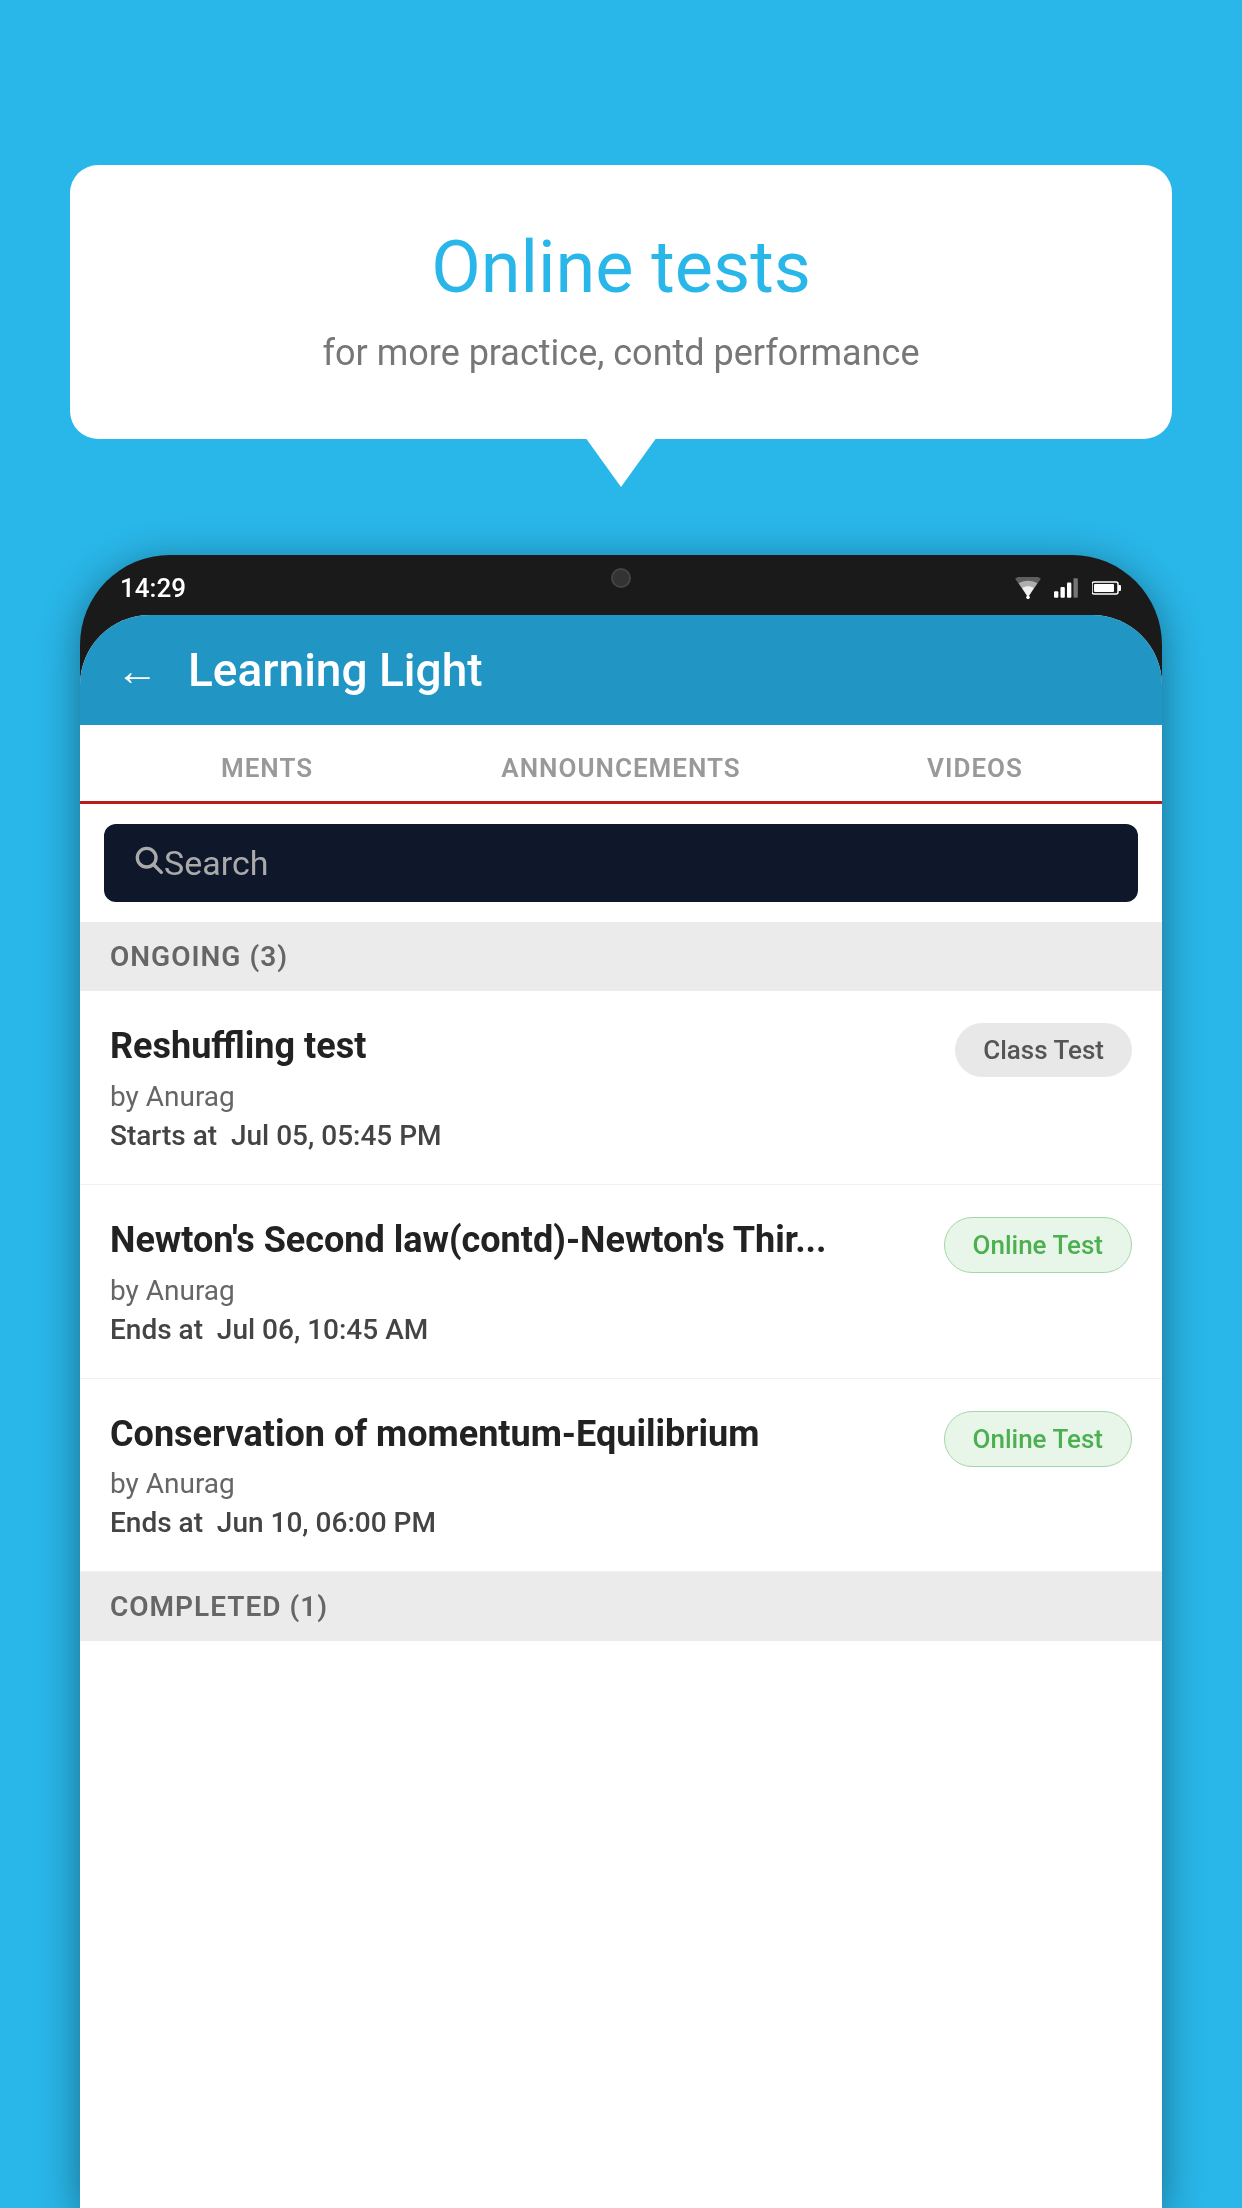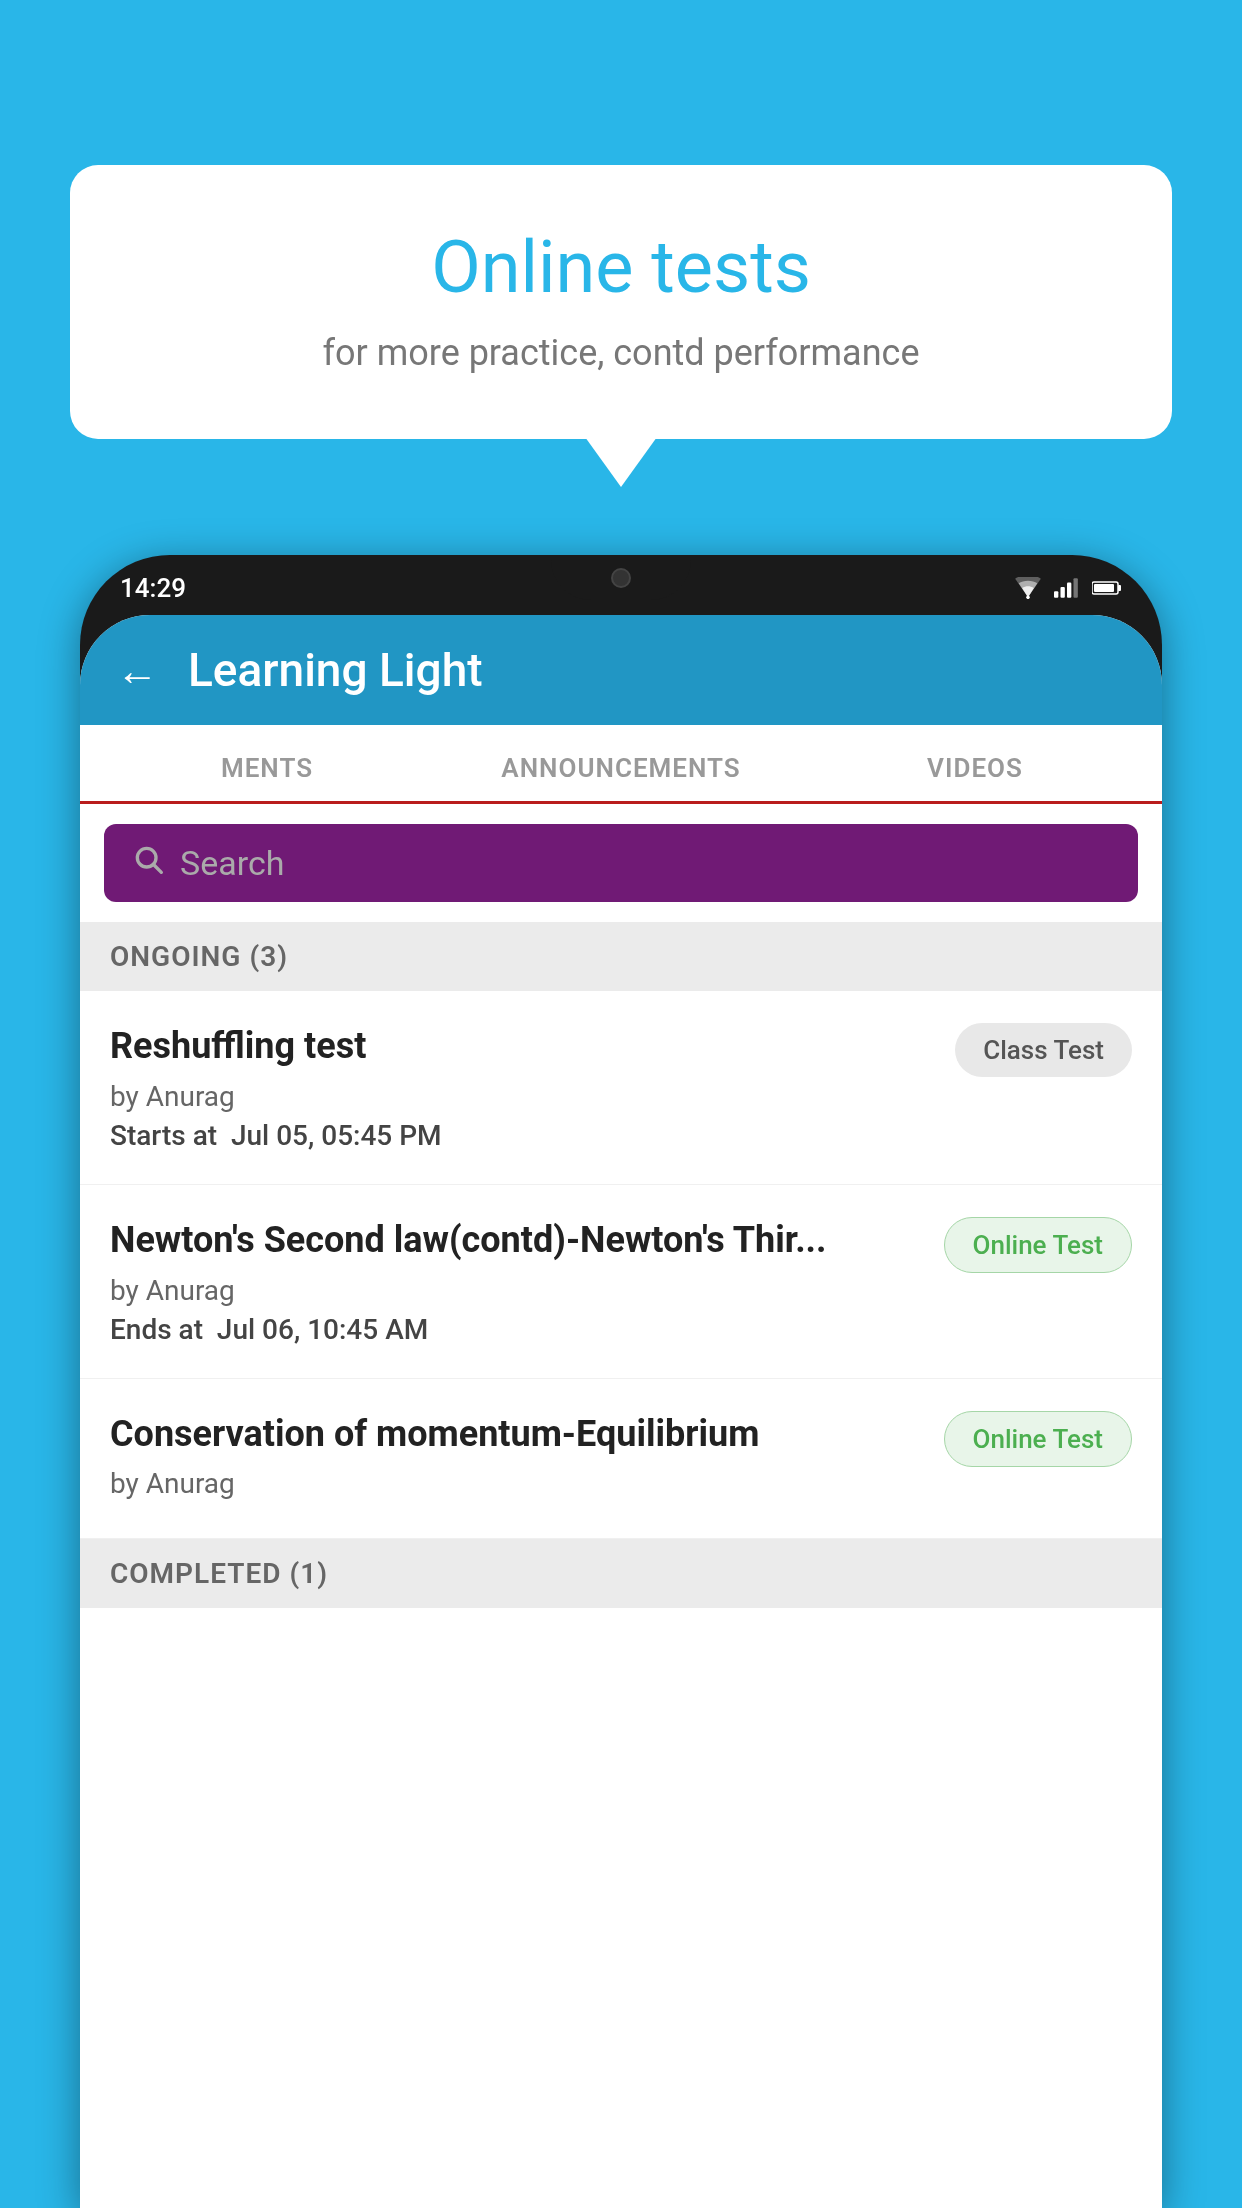--- a/index.html
+++ b/index.html
@@ -193,26 +193,25 @@
     }
 
     
     .search-container {
       background: #fff;
       padding: 20px 24px;
       flex-shrink: 0;
     }
 
     .search-bar {
-      background: #701a75;
+      background: #0f172a;
       border-radius: 12px;
       display: flex;
       align-items: center;
       padding: 18px 28px;
-      gap: 16px;
     }
 
     .search-icon-svg {
       color: #aaa;
       font-size: 36px;
     }
 
     .search-placeholder {
       color: #aaa;
       font-size: 34px;
@@ -400,20 +399,23 @@
               <span>Ends at</span>&nbsp;&nbsp;<span>Jul 06, 10:45 AM</span>
             </div>
           </div>
           <div class="badge badge-online">Online Test</div>
         </div>
 
         <div class="test-item">
           <div class="test-info">
             <div class="test-name">Conservation of momentum-Equilibrium</div>
             <div class="test-author">by Anurag</div>
+            <div class="test-date">
+              <span>Ends at</span>&nbsp;&nbsp;<span>Jun 10, 06:00 PM</span>
+            </div>
           </div>
           <div class="badge badge-online">Online Test</div>
         </div>
 
         <div class="section-header-completed">COMPLETED (1)</div>
 
       </div>
     </div>
   </div>
 </div>

